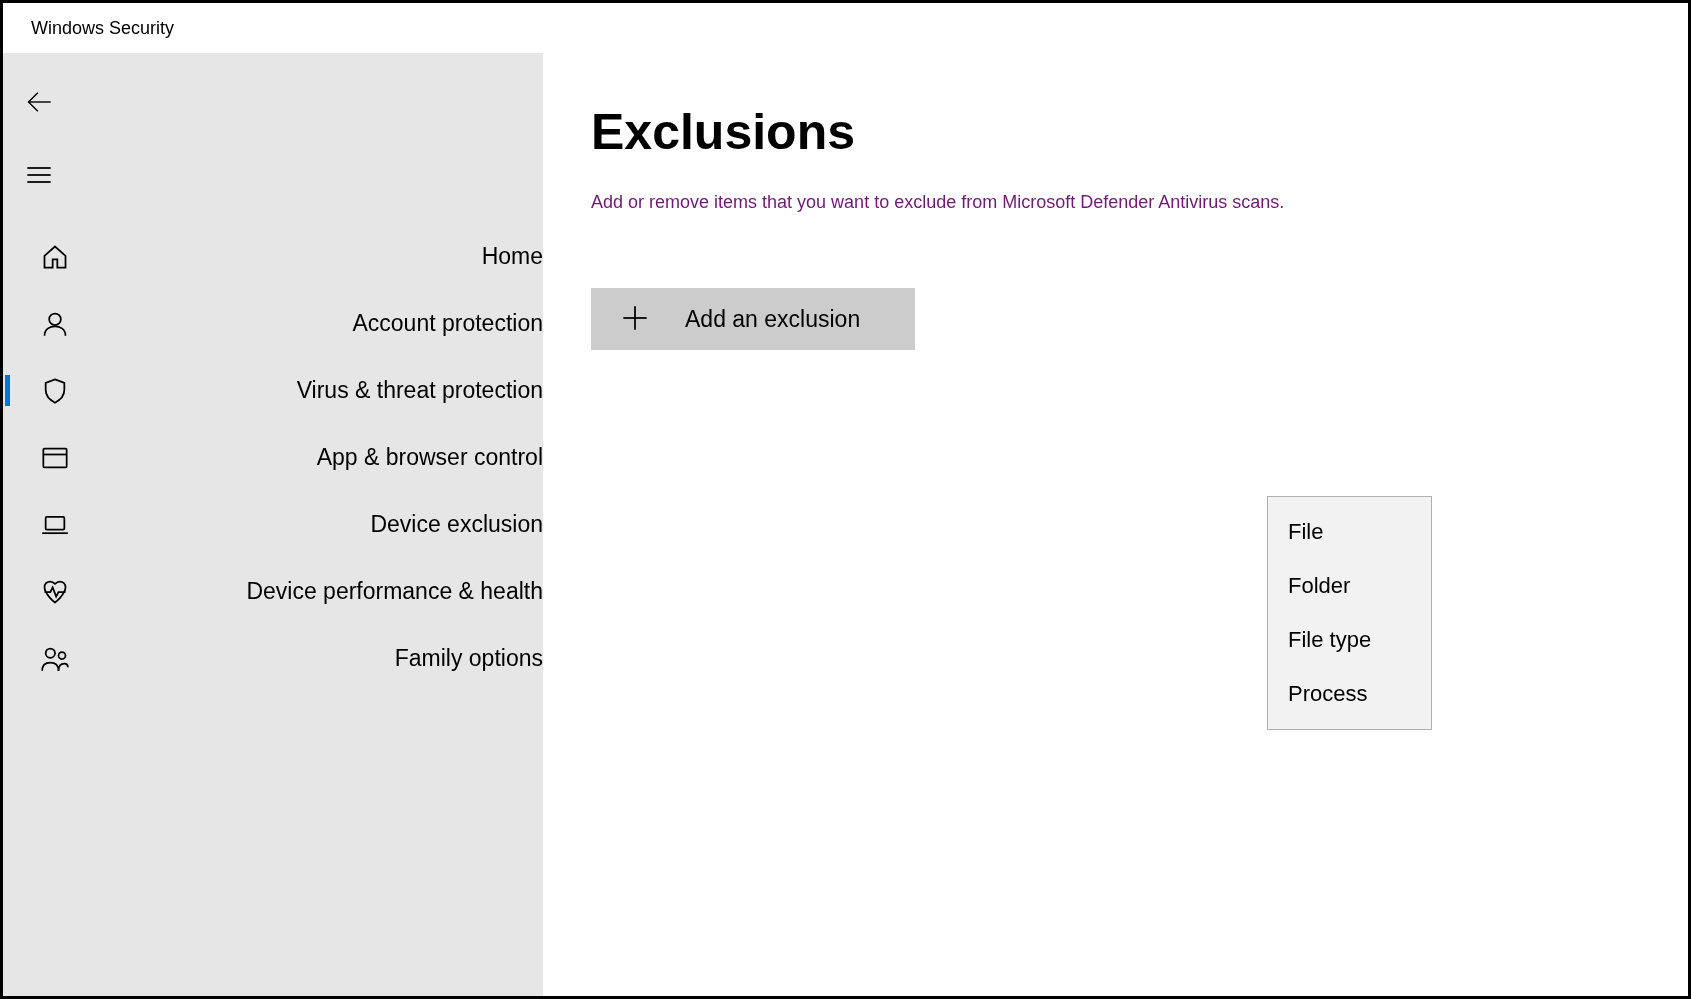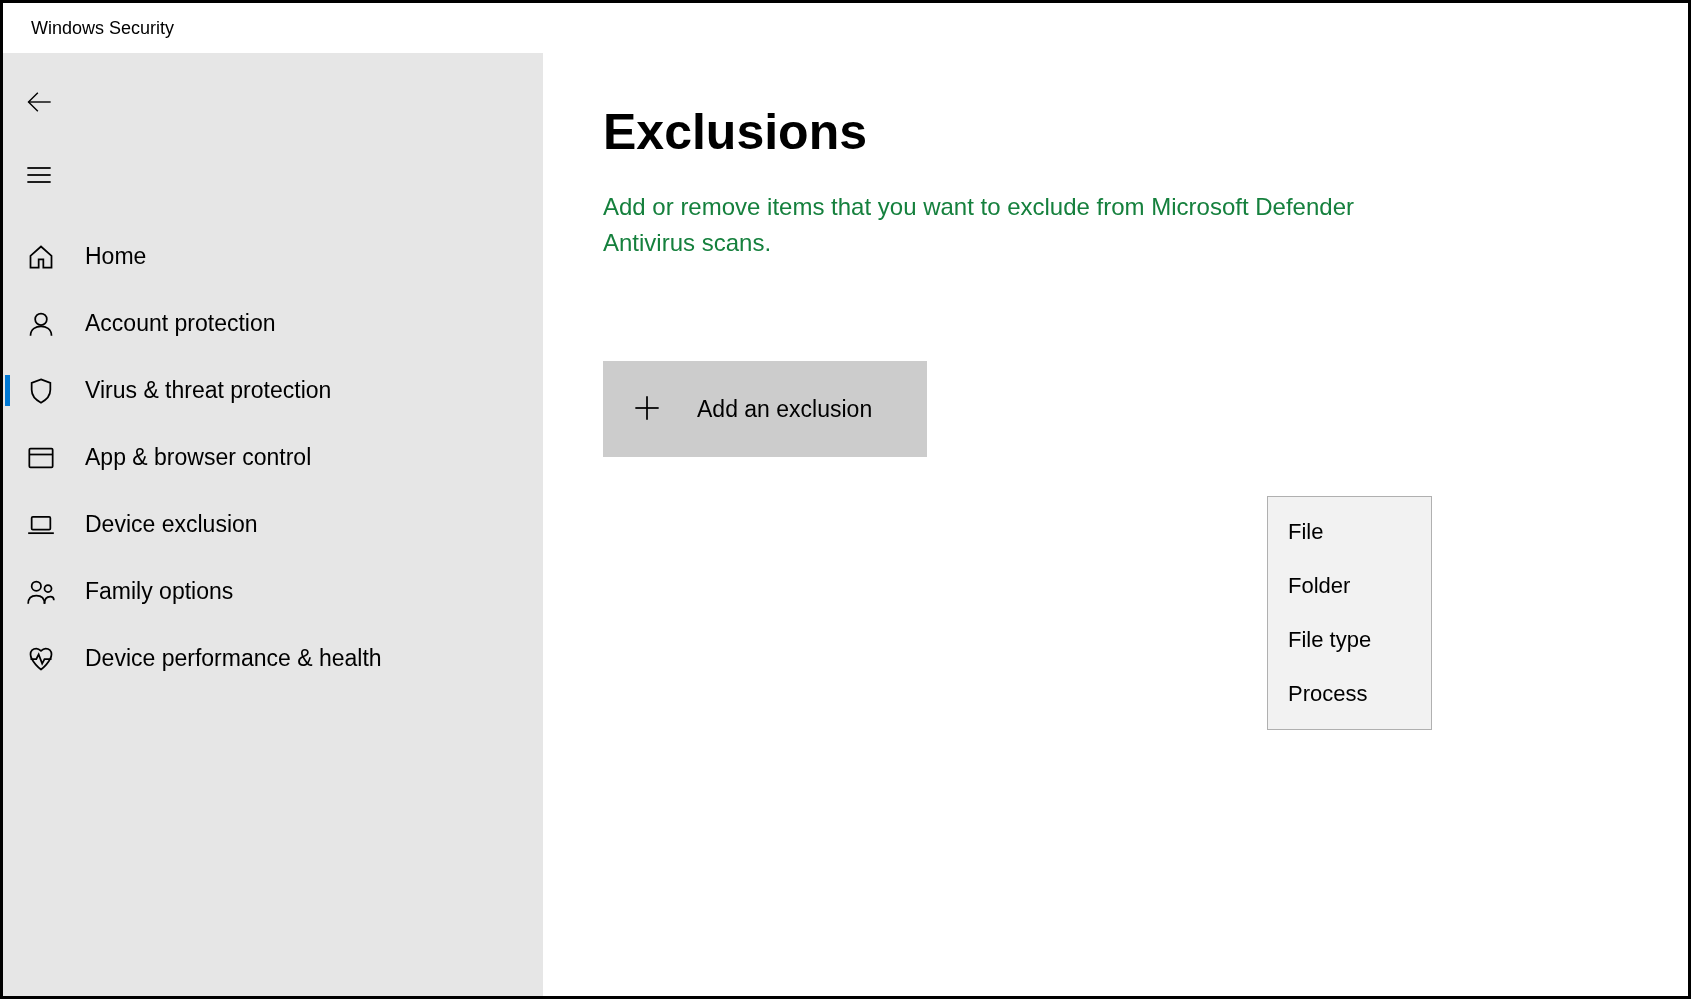--- a/index.html
+++ b/index.html
@@ -49,23 +49,24 @@
       width: 28px;
       height: 28px;
     }
     .nav-list {
       margin-top: 10px;
     }
     .nav-item {
       height: 67px;
       display: flex;
       align-items: center;
-      padding-left: 22px;
+      padding-left: 36px;
       cursor: pointer;
       position: relative;
+      justify-content: space-between;
     }
     .nav-item.active::before {
       content: "";
       position: absolute;
       left: 2px;
       top: 18px;
       bottom: 18px;
       width: 5px;
       background: #0078d4;
     }
@@ -85,41 +86,41 @@
       fill: none;
       stroke-width: 1.5;
     }
     .nav-label {
       font-size: 23px;
       color: #000;
       font-weight: 400;
     }
     .main {
       flex: 1;
-      padding: 50px 60px;
+      padding: 50px 48px;
       background: #fff;
       position: relative;
     }
     .page-title {
       font-size: 50px;
       font-weight: 600;
       color: #000;
       margin-bottom: 28px;
     }
     .page-subtitle {
-      font-size: 24px;
-      color: #15803d;
+      font-size: 18px;
+      color: #701a75;
       font-weight: 400;
       line-height: 1.5;
       max-width: 820px;
     }
     .add-button {
-      margin-top: 100px;
+      margin-top: 72px;
       width: 324px;
-      height: 96px;
+      height: 62px;
       background: #cccccc;
       border: none;
       display: flex;
       align-items: center;
       cursor: pointer;
       padding-left: 30px;
     }
     .add-button svg {
       width: 28px;
       height: 28px;
@@ -226,37 +227,37 @@
               <rect x="4" y="5" width="16" height="11" rx="1"></rect>
               <line x1="1" y1="19" x2="23" y2="19"></line>
             </svg>
         </span>
         <span class="nav-label">Device exclusion</span>
       </div>
 
       <div class="nav-item">
         <span class="nav-icon">
           <svg viewBox="0 0 24 24">
+              <path d="M12 21 C12 21 3 14 3 8 C3 5 5 3 8 3 C10 3 12 5 12 5 C12 5 14 3 16 3 C19 3 21 5 21 8 C21 14 12 21 12 21 Z"></path>
+              <polyline points="3,12 8,12 10,8 13,16 15,12 21,12"></polyline>
+            </svg>
+        </span>
+        <span class="nav-label">Device performance &amp; health</span>
+      </div>
+
+      <div class="nav-item">
+        <span class="nav-icon">
+          <svg viewBox="0 0 24 24">
             <circle cx="8" cy="7" r="4"></circle>
             <path d="M1 22 C1 17 4 15 8 15 C12 15 15 17 15 22"></path>
             <circle cx="18" cy="9" r="3"></circle>
             <path d="M15 22 C15 18 17 16 20 16 C22 16 23 17 23 19"></path>
           </svg>
         </span>
         <span class="nav-label">Family options</span>
-      </div>
-
-      <div class="nav-item">
-        <span class="nav-icon">
-          <svg viewBox="0 0 24 24">
-              <path d="M12 21 C12 21 3 14 3 8 C3 5 5 3 8 3 C10 3 12 5 12 5 C12 5 14 3 16 3 C19 3 21 5 21 8 C21 14 12 21 12 21 Z"></path>
-              <polyline points="3,12 8,12 10,8 13,16 15,12 21,12"></polyline>
-            </svg>
-        </span>
-        <span class="nav-label">Device performance &amp; health</span>
       </div>
 
     </div>
   </div>
 
   <div class="main">
     <h1 class="page-title">Exclusions</h1>
     <p class="page-subtitle">Add or remove items that you want to exclude from Microsoft Defender Antivirus scans.</p>
 
     <button class="add-button">

